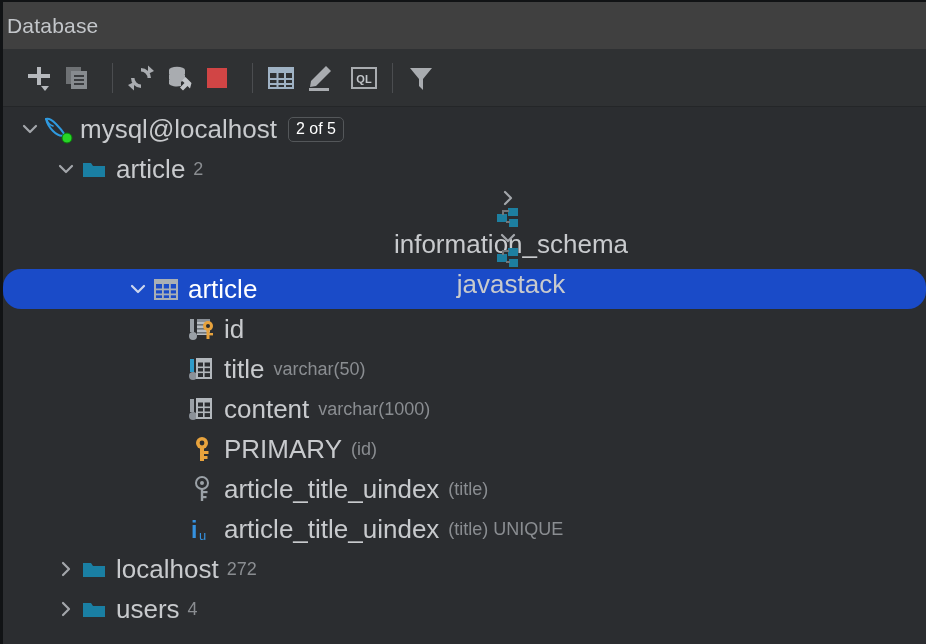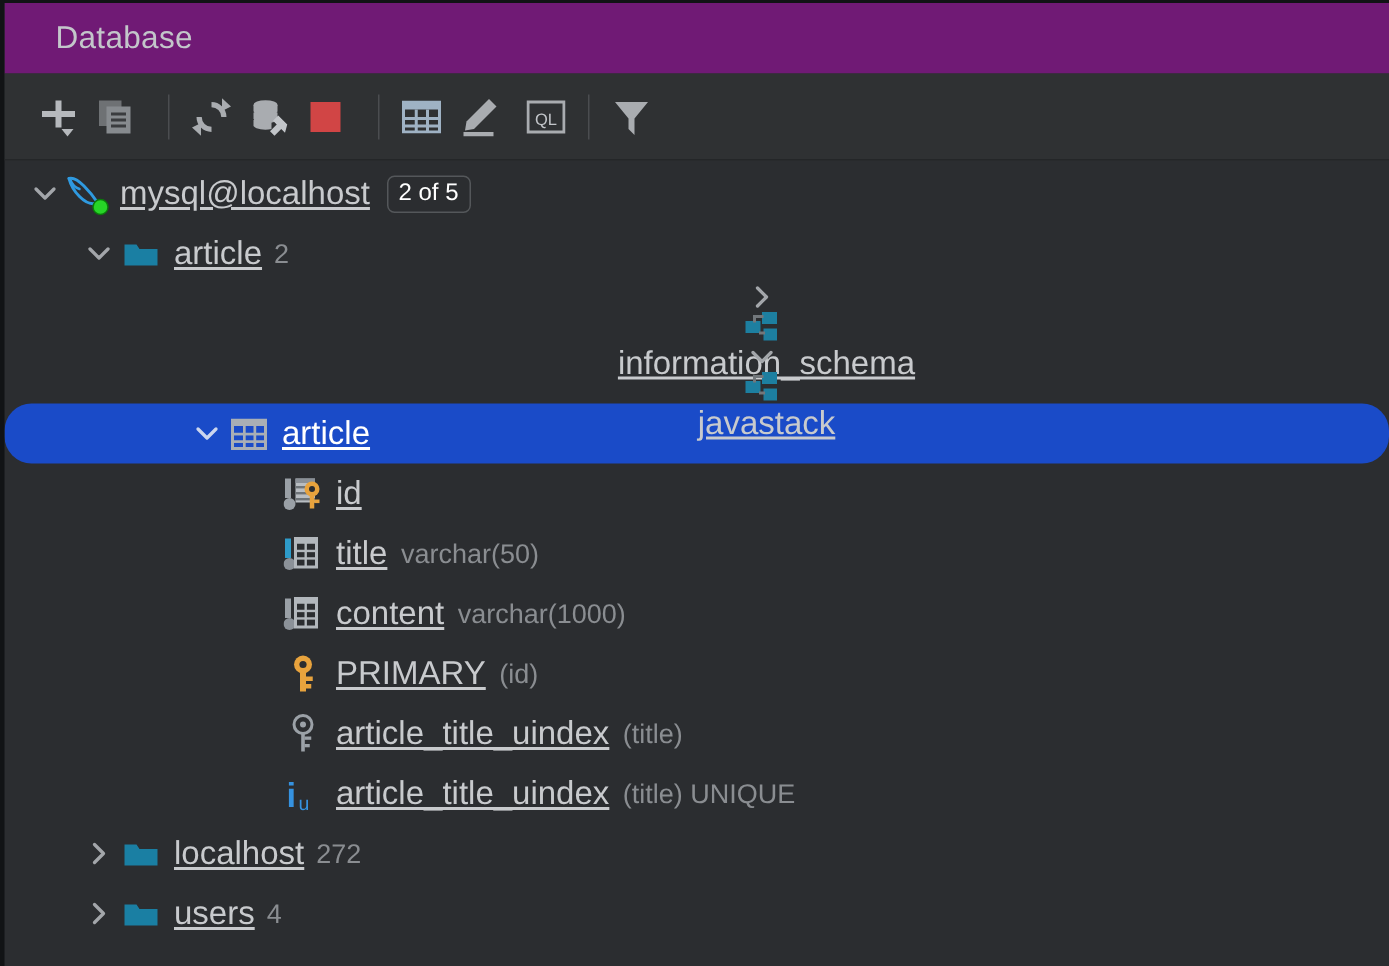--- a/index.html
+++ b/index.html
@@ -21,24 +21,24 @@
     background: #2b2d30;
     border-left: 3px solid #111315;
     border-top: 2px solid #111315;
     box-sizing: border-box;
     overflow: hidden;
   }
 
   
   #titlebar {
     height: 47px;
-    background: #701a75;
-    display: flex;
-    align-items: center;
-    padding-left: 34px;
+    background: #404040;
+    display: flex;
+    align-items: center;
+    padding-left: 4px;
     box-sizing: border-box;
   }
   #titlebar .title {
     color: #c3c6ca;
     font-size: 21px;
     letter-spacing: 0.2px;
   }
 
   
   #toolbar {
@@ -51,20 +51,21 @@
     border-bottom: 1px solid #242628;
   }
   .tb-btn {
     width: 38px;
     height: 38px;
     display: flex;
     align-items: center;
     justify-content: center;
     position: relative;
     cursor: default;
+    font-weight: bold;
   }
   .tb-sep {
     width: 1px;
     height: 30px;
     background: #4b4d50;
     margin: 0 9px;
   }
   .tb-gap { width: 7px; }
 
   
@@ -91,23 +92,22 @@
   .twisty.empty { }
   .icon-cell {
     width: 30px;
     min-width: 30px;
     display: flex;
     align-items: center;
     justify-content: center;
   }
   .label {
     color: #c8cacd;
-    font-size: 22px;
+    font-size: 26px;
     margin-left: 7px;
-    text-decoration: underline;
   }
   .row.selected .label {
     color: #ffffff;
   }
   .sub {
     color: #8a8d91;
     font-size: 18px;
     margin-left: 9px;
   }
   .count {

